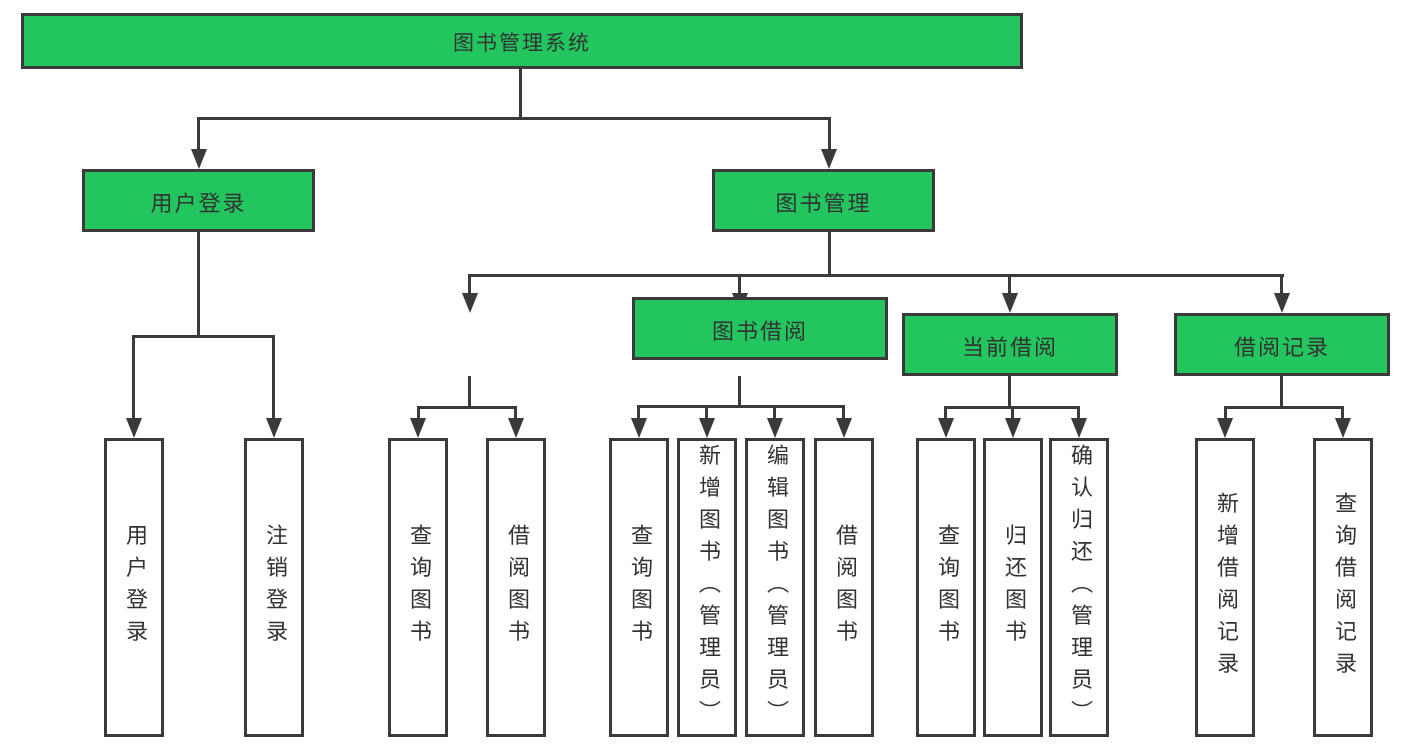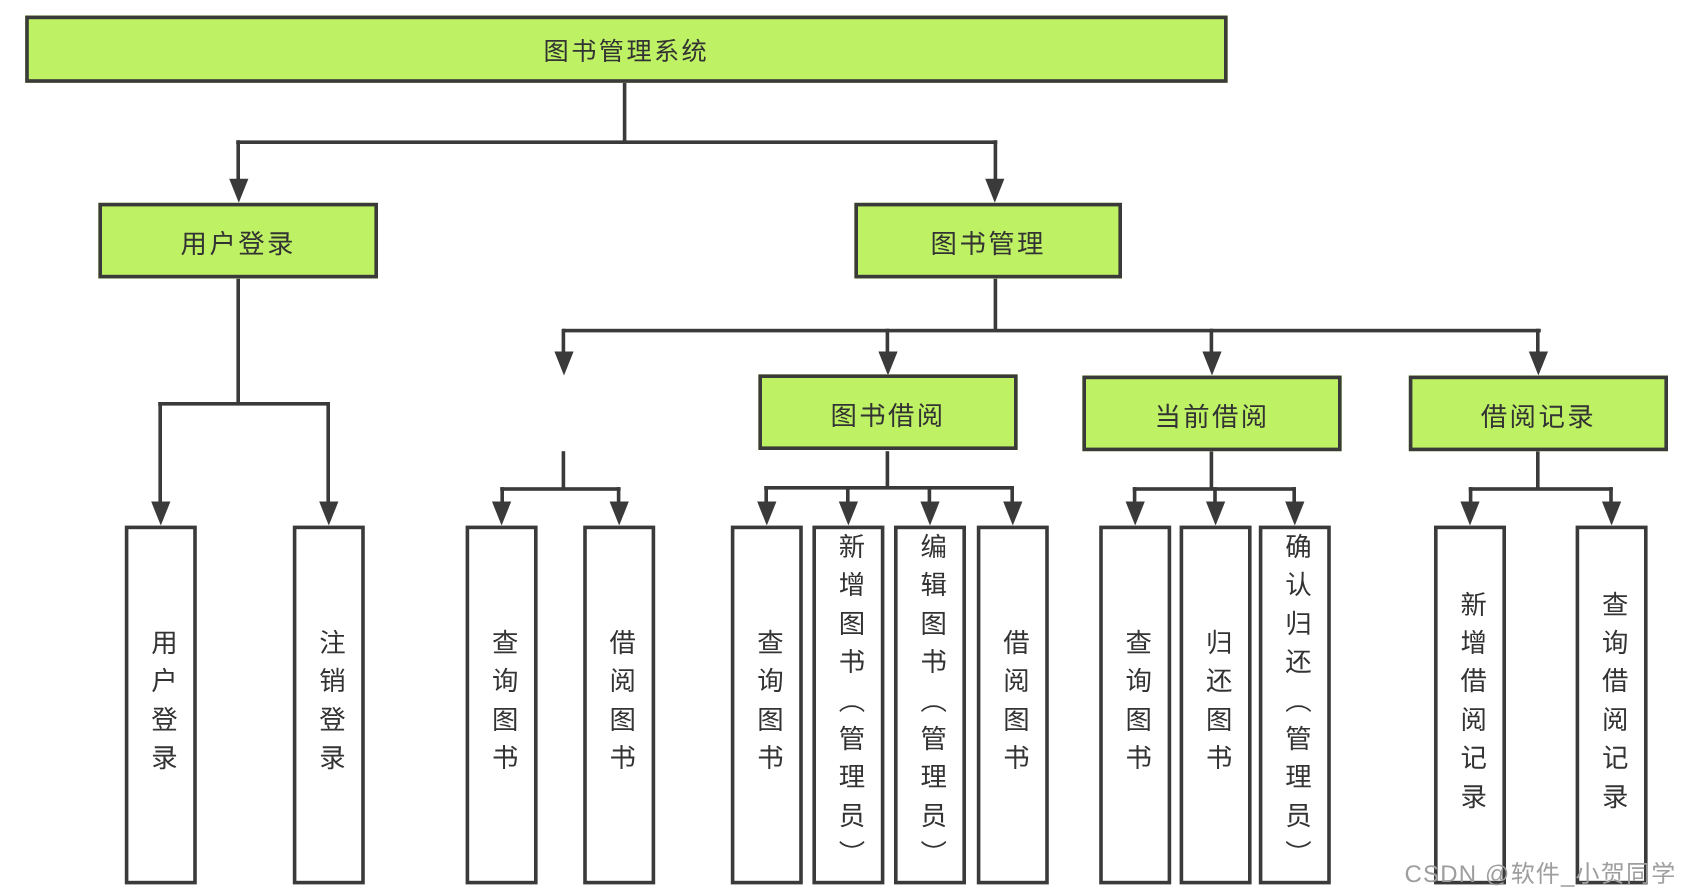--- a/index.html
+++ b/index.html
@@ -15,21 +15,21 @@
     background:var(--bg);
     overflow:hidden;
     font-family:"Liberation Sans","DejaVu Sans",sans-serif;
     color:var(--text);
   }
   
   .hnode{
     position:absolute;
     box-sizing:border-box;
     border:3px solid var(--line);
-    background:#bef264;
+    background:#22c55e;
     display:flex;align-items:center;justify-content:center;
     font-size:22px;
     letter-spacing:2px;
     color:var(--text);
     z-index:2;
   }
   .root{font-size:21px;}
   .vnode{
     position:absolute;
     box-sizing:border-box;
@@ -95,21 +95,21 @@
   <div class="hl" style="left:469px;top:274px;width:815px;"></div>
   <div class="vl" style="left:468px;top:274px;height:22px;"></div>
   <div class="ar" style="left:462px;top:293px;"></div>
   <div class="vl" style="left:738px;top:274px;height:22px;"></div>
   <div class="ar" style="left:732px;top:293px;"></div>
   <div class="vl" style="left:1008px;top:274px;height:22px;"></div>
   <div class="ar" style="left:1002px;top:293px;"></div>
   <div class="vl" style="left:1280px;top:274px;height:22px;"></div>
   <div class="ar" style="left:1274px;top:293px;"></div>
 
-  <div class="hnode" style="left:632px;top:312px;width:216px;height:63px;">图书借阅</div>
+  <div class="hnode" style="left:632px;top:297px;width:256px;height:63px;">图书借阅</div>
   <div class="hnode" style="left:1174px;top:313px;width:216px;height:63px;">借阅记录</div>
   <div class="hnode" style="left:902px;top:313px;width:216px;height:63px;">当前借阅</div>
 
   <div class="vl" style="left:468px;top:376px;height:32px;"></div>
   <div class="hl" style="left:417px;top:406px;width:100px;"></div>
   <div class="vl" style="left:417px;top:406px;height:16px;"></div>
   <div class="ar" style="left:410px;top:418px;"></div>
   <div class="vl" style="left:514px;top:406px;height:16px;"></div>
   <div class="ar" style="left:508px;top:418px;"></div>
 
@@ -177,15 +177,14 @@
     <span>确认归还（管理员）</span>
   </div>
 
   <div class="vnode" style="left:1195px;">
     <span>新增借阅记录</span>
   </div>
   <div class="vnode" style="left:1313px;">
     <span>查询借阅记录</span>
   </div>
 
-  <div class="watermark">CSDN @软件_小贺同学</div>
 
 </div>
 
 </body></html>

